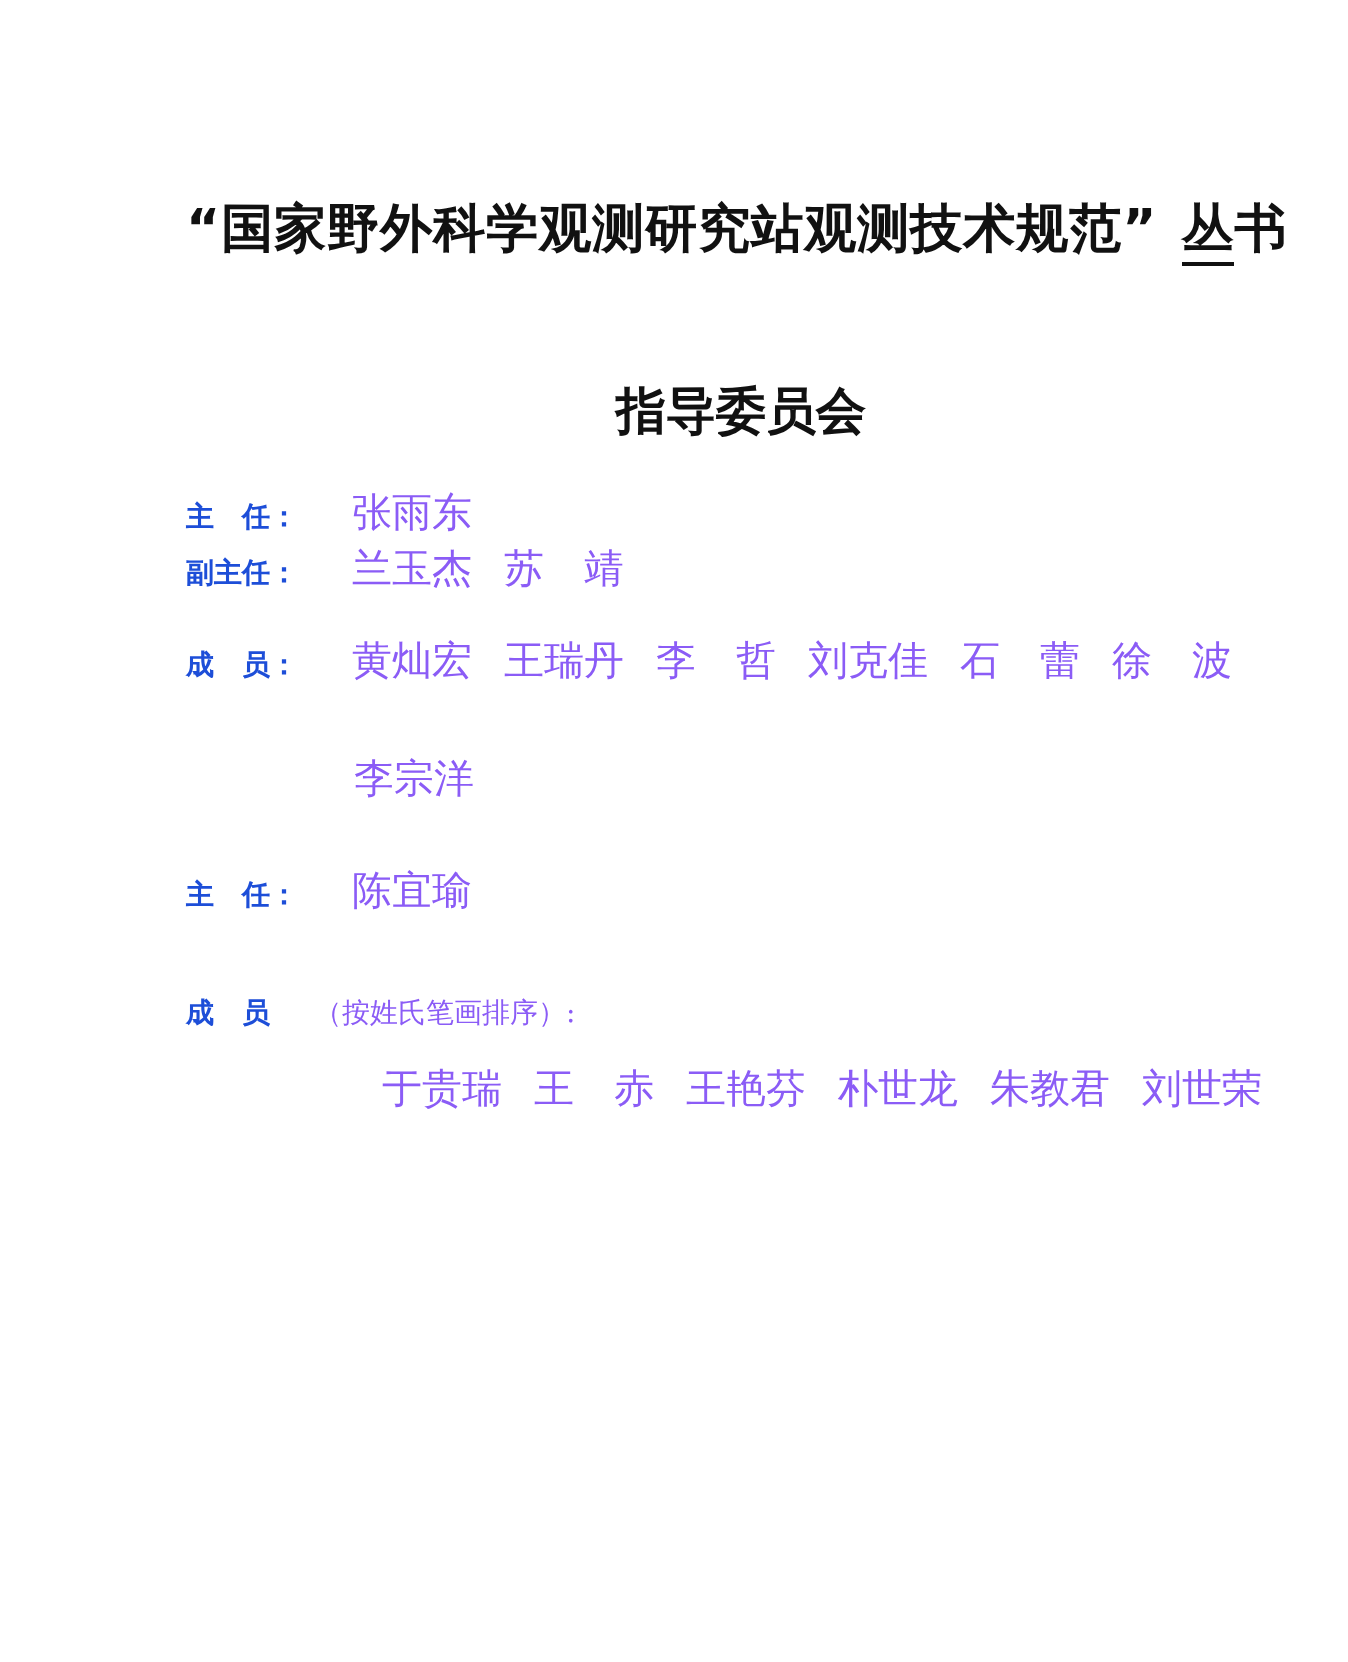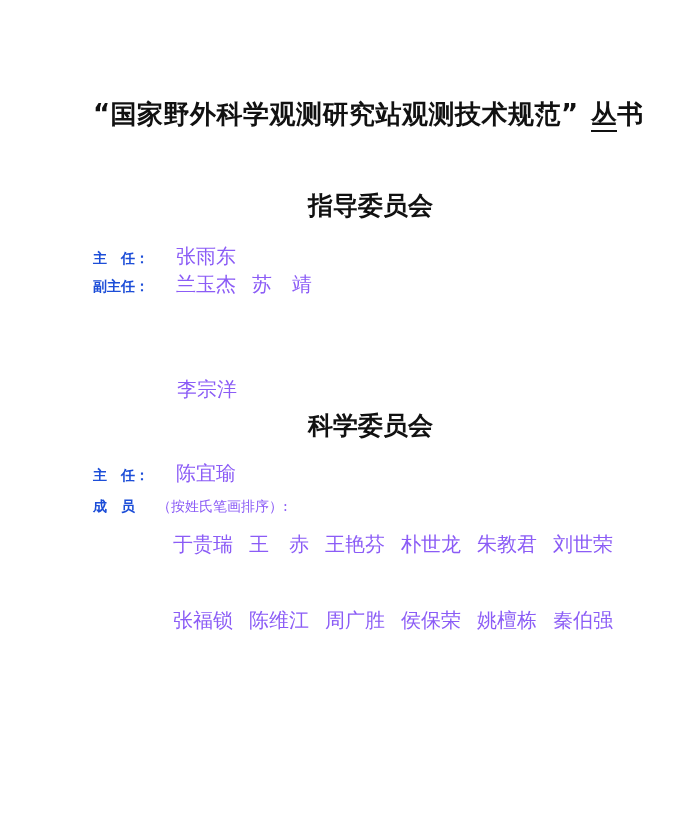--- a/index.html
+++ b/index.html
@@ -56,27 +56,27 @@
     color: #8b5cf6;
   }
   .member-name {
     display: inline-block;
     width: 58px;
     margin-right: 18px;
     vertical-align: baseline;
   }
   .sort-note { font-size: 14px; }
 
-  .names-grid { left: 125px; }
+  .names-grid { left: 143px; }
 
   .r-chair1   { top: 243px; }
   .r-vice     { top: 271px; }
   .r-members1 { top: 317px; }
   .r-members1b{ top: 376px; left: 129px; }
-  .r-chair2   { top: 460px; }
+  .r-chair2   { top: 432px; }
   .r-members2 { top: 496px; }
   .g-row0 { top: 531px; }
   .g-row1 { top: 569px; }
   .g-row2 { top: 607px; }
   .g-row3 { top: 645px; }
   .g-row4 { top: 683px; }
 </style>
 </head>
 <body>
 
@@ -89,39 +89,38 @@
   <div class="abs committee-heading heading-steering">指导委员会</div>
 
   <div class="abs row r-chair1">
     <span class="role-label">主　任：</span><span class="kai">张雨东</span>
   </div>
 
   <div class="abs row r-vice">
     <span class="role-label">副主任：</span><span class="kai member-name">兰玉杰</span><span class="kai member-name">苏　靖</span>
   </div>
 
+  <div class="abs row r-members1">
+    <span class="role-label">成　员：</span><span class="kai member-name">黄灿宏</span><span class="kai member-name">王瑞丹</span><span class="kai member-name">李　哲</span><span class="kai member-name">刘克佳</span><span class="kai member-name">石　蕾</span><span class="kai member-name">徐　波</span>
+  </div>
 
   <div class="abs r-members1b">
     <span class="kai member-name">李宗洋</span>
   </div>
 
-  <div class="abs committee-heading heading-science">科学委员会</div>
 
   <div class="abs row r-chair2">
     <span class="role-label">主　任：</span><span class="kai">陈宜瑜</span>
   </div>
 
   <div class="abs row r-members2">
     <span class="role-label narrow">成　员</span><span class="kai sort-note">（按姓氏笔画排序）:</span>
   </div>
 
   <div class="abs names-grid g-row0">
     <span class="kai member-name">于贵瑞</span><span class="kai member-name">王　赤</span><span class="kai member-name">王艳芬</span><span class="kai member-name">朴世龙</span><span class="kai member-name">朱教君</span><span class="kai member-name">刘世荣</span>
   </div>
 
 
-  <div class="abs names-grid g-row2">
-    <span class="kai member-name">张福锁</span><span class="kai member-name">陈维江</span><span class="kai member-name">周广胜</span><span class="kai member-name">侯保荣</span><span class="kai member-name">姚檀栋</span><span class="kai member-name">秦伯强</span>
-  </div>
 
 
 
 </div>
 
 </body></html>

